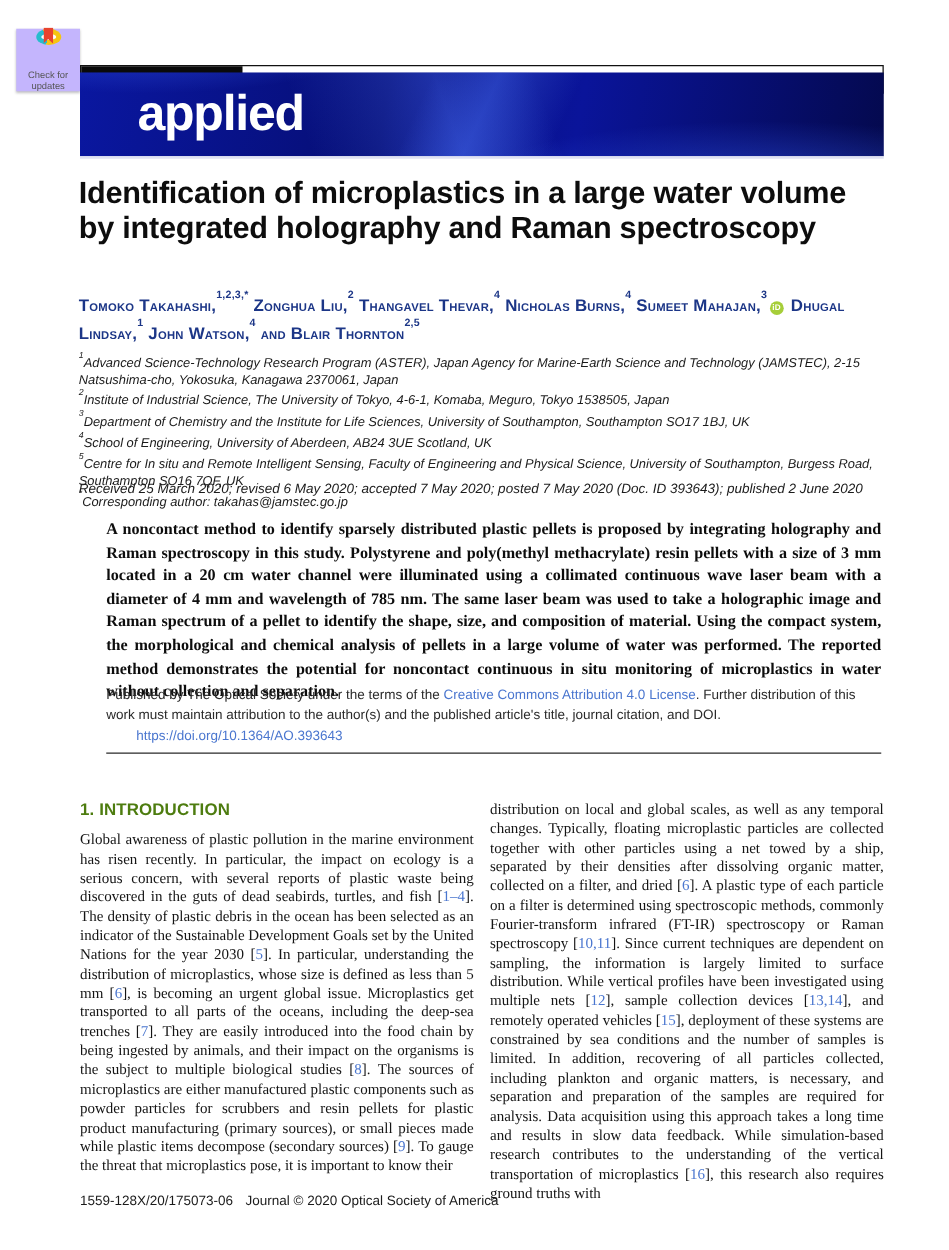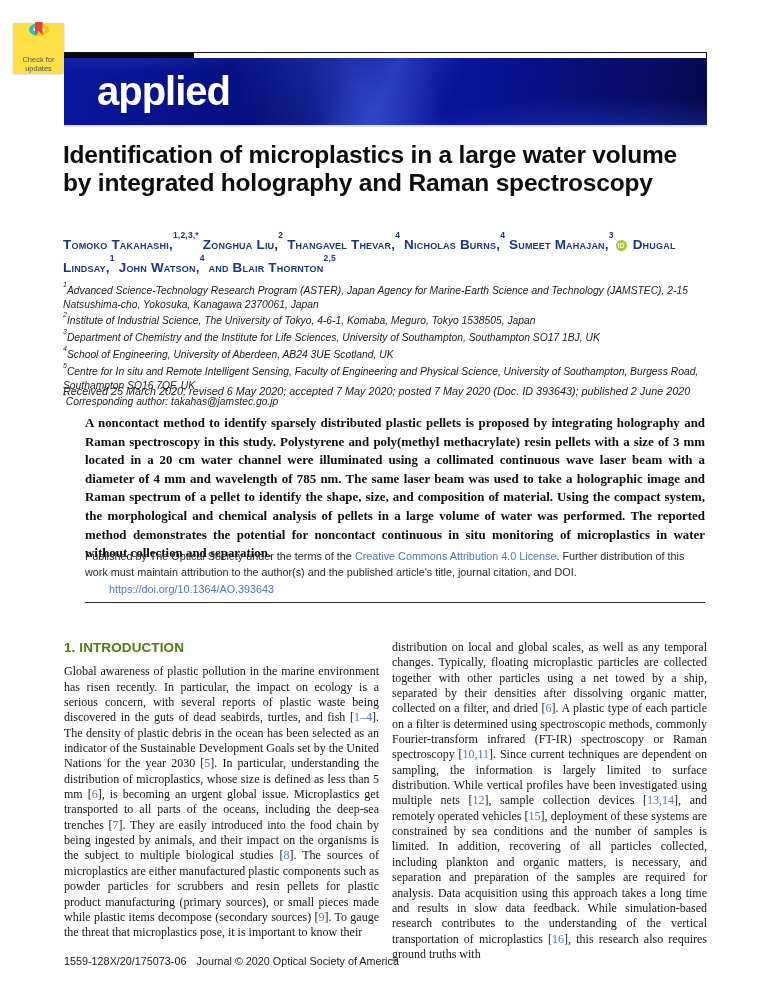--- a/index.html
+++ b/index.html
@@ -2,21 +2,21 @@
 <html><head>
 <meta charset="utf-8">
 <style>
   * { margin:0; padding:0; box-sizing:border-box; }
   html,body { width:759px; height:1000px; background:#fff; overflow:hidden;
               font-family:"Liberation Sans", sans-serif; color:#111; }
   .page { position:relative; width:759px; height:1000px; background:#fff; }
 
   
   .badge { position:absolute; left:13px; top:23px; width:51px; height:50px;
-           background:#fde047; box-shadow:0 1px 2px rgba(0,0,0,.25);
+           background:#c4b5fd; box-shadow:0 1px 2px rgba(0,0,0,.25);
            display:flex; flex-direction:column; align-items:center; justify-content:flex-end; gap:20px; cursor:pointer; }
   .cm-icon { position:relative; width:20px; height:20px; }
   .cm-ring { position:absolute; inset:0; border-radius:50%;
              background:conic-gradient(from 200deg, #27bccd 0 120deg, #f6c511 120deg 360deg); }
   .cm-hole { position:absolute; inset:4px; border-radius:50%; background:#fdfdfd; }
   .cm-book { position:absolute; left:6px; top:-1px; width:8px; height:13px; background:#e8432e;
              clip-path:polygon(0 0,100% 0,100% 100%,50% 70%,0 100%); }
   .badge-label { font-size:7.5px; line-height:8.5px; color:#555; text-align:center; }
 
   
@@ -31,21 +31,21 @@
 
   
   .banner { position:absolute; left:64px; top:58px; width:643px; height:69px;
             border-bottom:2px solid #dfe2f2;
             background:
               linear-gradient(115deg, rgba(70,110,240,0) 42%, rgba(64,100,235,.45) 50%, rgba(20,40,160,0) 60%),
               linear-gradient(70deg, rgba(10,20,120,0) 28%, rgba(70,105,240,.38) 46%, rgba(10,20,110,0) 58%),
               radial-gradient(ellipse 60% 120% at 85% 130%, rgba(50,85,230,.55) 0%, rgba(10,24,140,0) 60%),
               radial-gradient(ellipse 50% 100% at 8% -30%, rgba(55,90,235,.5) 0%, rgba(10,24,140,0) 55%),
               linear-gradient(100deg, #0a17a0 0%, #060e74 38%, #0a149a 62%, #04094e 100%);
-            display:flex; align-items:center; padding-left:33px; }
+            display:flex; align-items:center; padding-left:46px; }
   .banner .w1 { color:#fff; font-weight:bold; font-size:40px; letter-spacing:-1px; }
   .banner .w2 { color:#f2f4ff; font-weight:normal; font-size:40px; letter-spacing:-.5px; margin-left:7px; opacity:.96; }
 
   .title { position:absolute; left:63px; top:141px; width:625px;
            font-size:24.5px; line-height:28px; font-weight:bold; letter-spacing:-.2px; color:#0d0d0d; }
 
   .authors { position:absolute; left:63px; top:231px; width:650px;
              font-size:13.5px; line-height:19px; font-weight:bold; color:#1c3687;
              font-variant:small-caps; letter-spacing:.2px; }
   .authors sup { font-size:8.5px; position:relative; top:-5px; font-variant:normal; }

